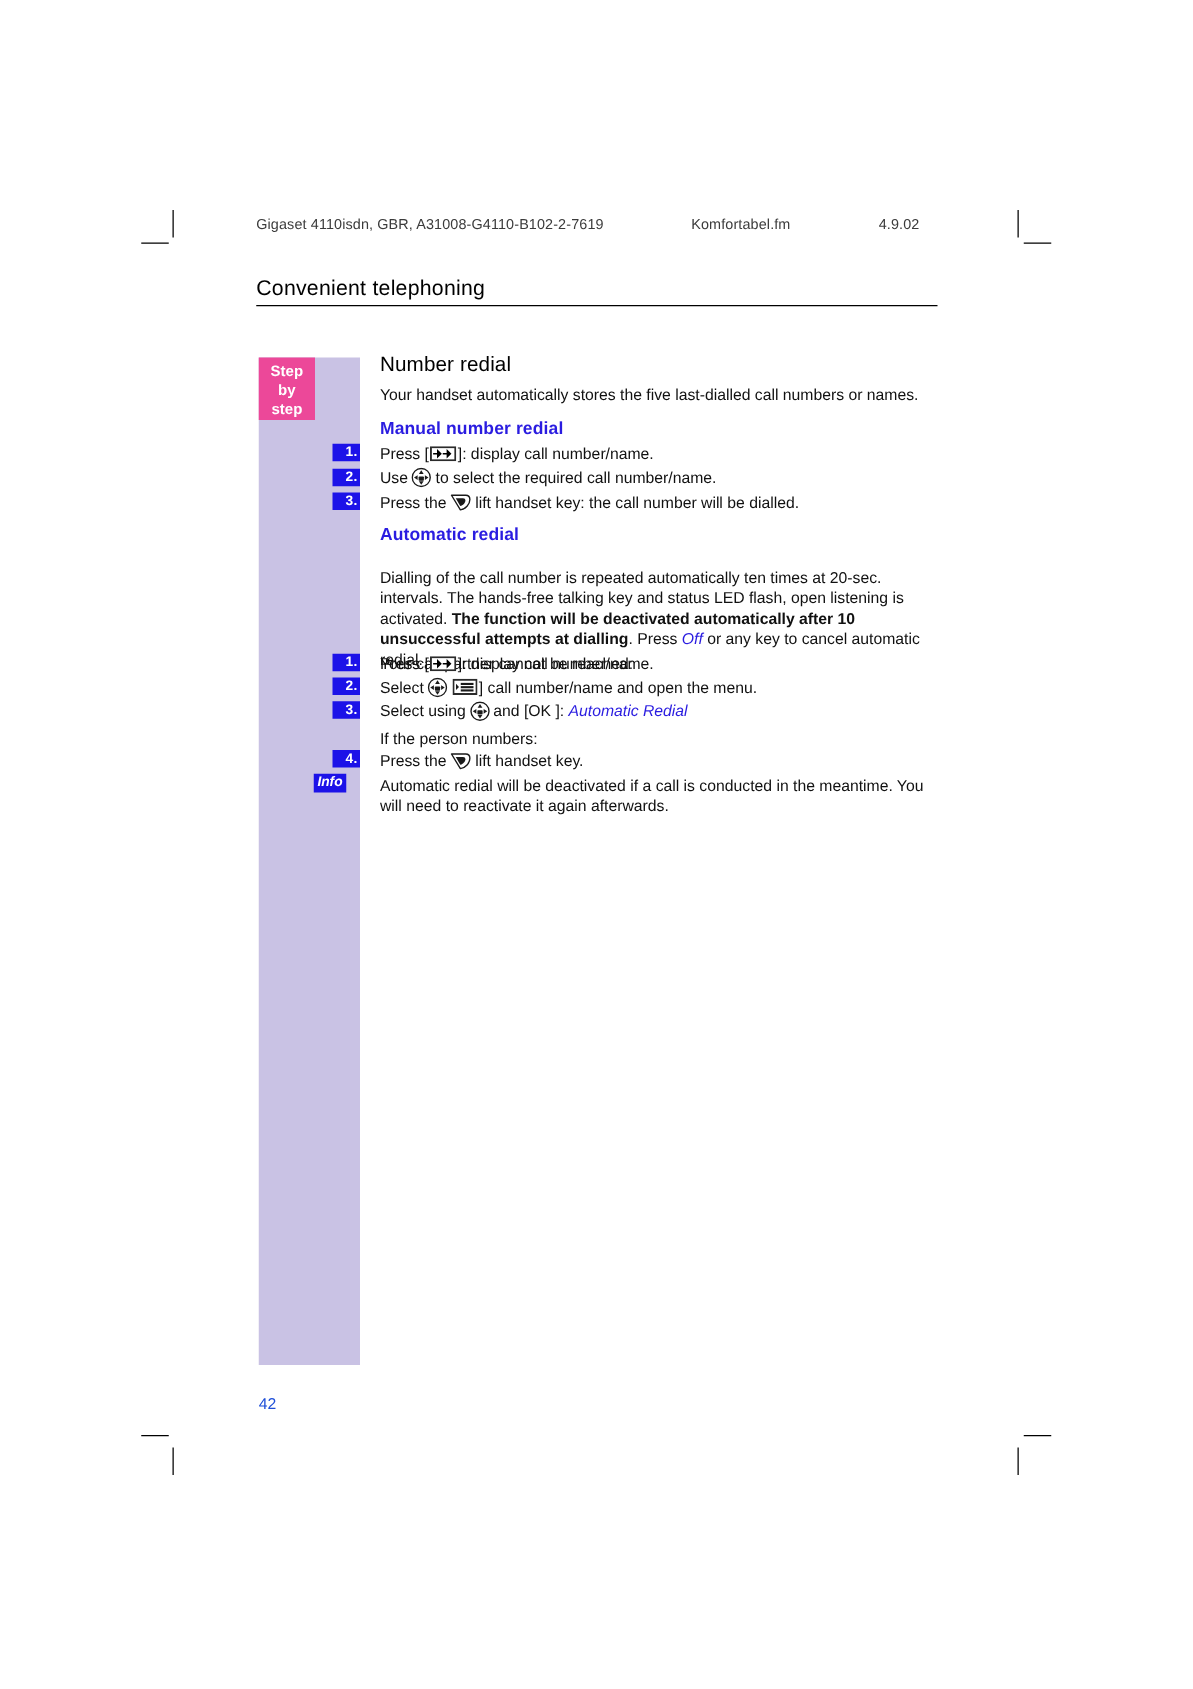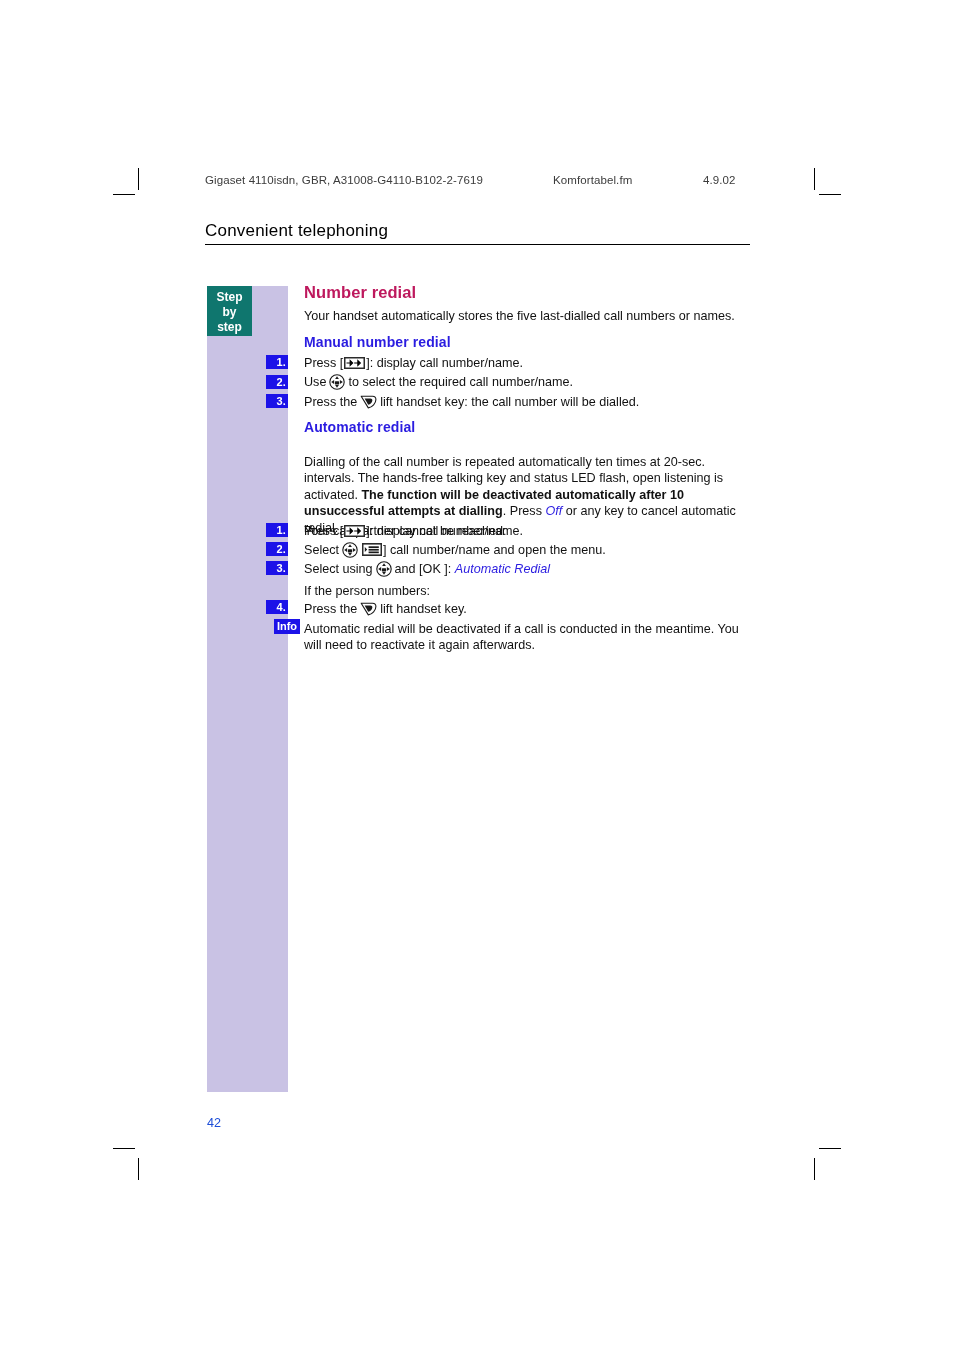--- a/index.html
+++ b/index.html
@@ -63,21 +63,21 @@
     width: 81px;
     height: 806px;
     background: #c9c2e4;
   }
   .step-by-step-box {
     position: absolute;
     left: 207px;
     top: 286px;
     width: 45px;
     height: 50px;
-    background: #0f766e;
+    background: #ec4899;
     color: #fff;
     font-size: 12px;
     font-weight: bold;
     line-height: 15px;
     text-align: center;
     padding-top: 4px;
     box-sizing: border-box;
   }
   .step-by-step-box span { display: block; }
 
@@ -112,22 +112,22 @@
   
   .content {
     position: absolute;
     left: 304px;
     top: 283px;
     width: 446px;
   }
   h1.h-main {
     margin: 0;
     font-size: 16.5px;
-    font-weight: bold;
-    color: #be185d;
+    font-weight: normal;
+    color: #000000;
     letter-spacing: 0.1px;
   }
   h2.h-sub {
     margin: 0;
     font-size: 14px;
     font-weight: bold;
     color: #2a1ce0;
     letter-spacing: 0.1px;
   }
   p.body {
@@ -202,21 +202,21 @@
 </div>
 
 <div class="badge" style="left:266px; top:355px;">1.</div>
 <div class="badge" style="left:266px; top:375px;">2.</div>
 <div class="badge" style="left:266px; top:394px;">3.</div>
 
 <div class="badge" style="left:266px; top:523px;">1.</div>
 <div class="badge" style="left:266px; top:542px;">2.</div>
 <div class="badge" style="left:266px; top:561px;">3.</div>
 <div class="badge" style="left:266px; top:600px;">4.</div>
-<div class="badge-info" style="left:274px; top:619px;">Info</div>
+<div class="badge-info" style="left:251px; top:619px;font-style:italic;">Info</div>
 
 <div class="content">
 
   <h1 class="h-main blk" style="top:0px;">Number redial</h1>
 
   <p class="body blk" style="top:25px;">Your handset automatically stores the five last-dialled call numbers or names.</p>
 
   <h2 class="h-sub blk" style="top:51px;">Manual number redial</h2>
 
   <div class="step-line" style="top:72px;">

